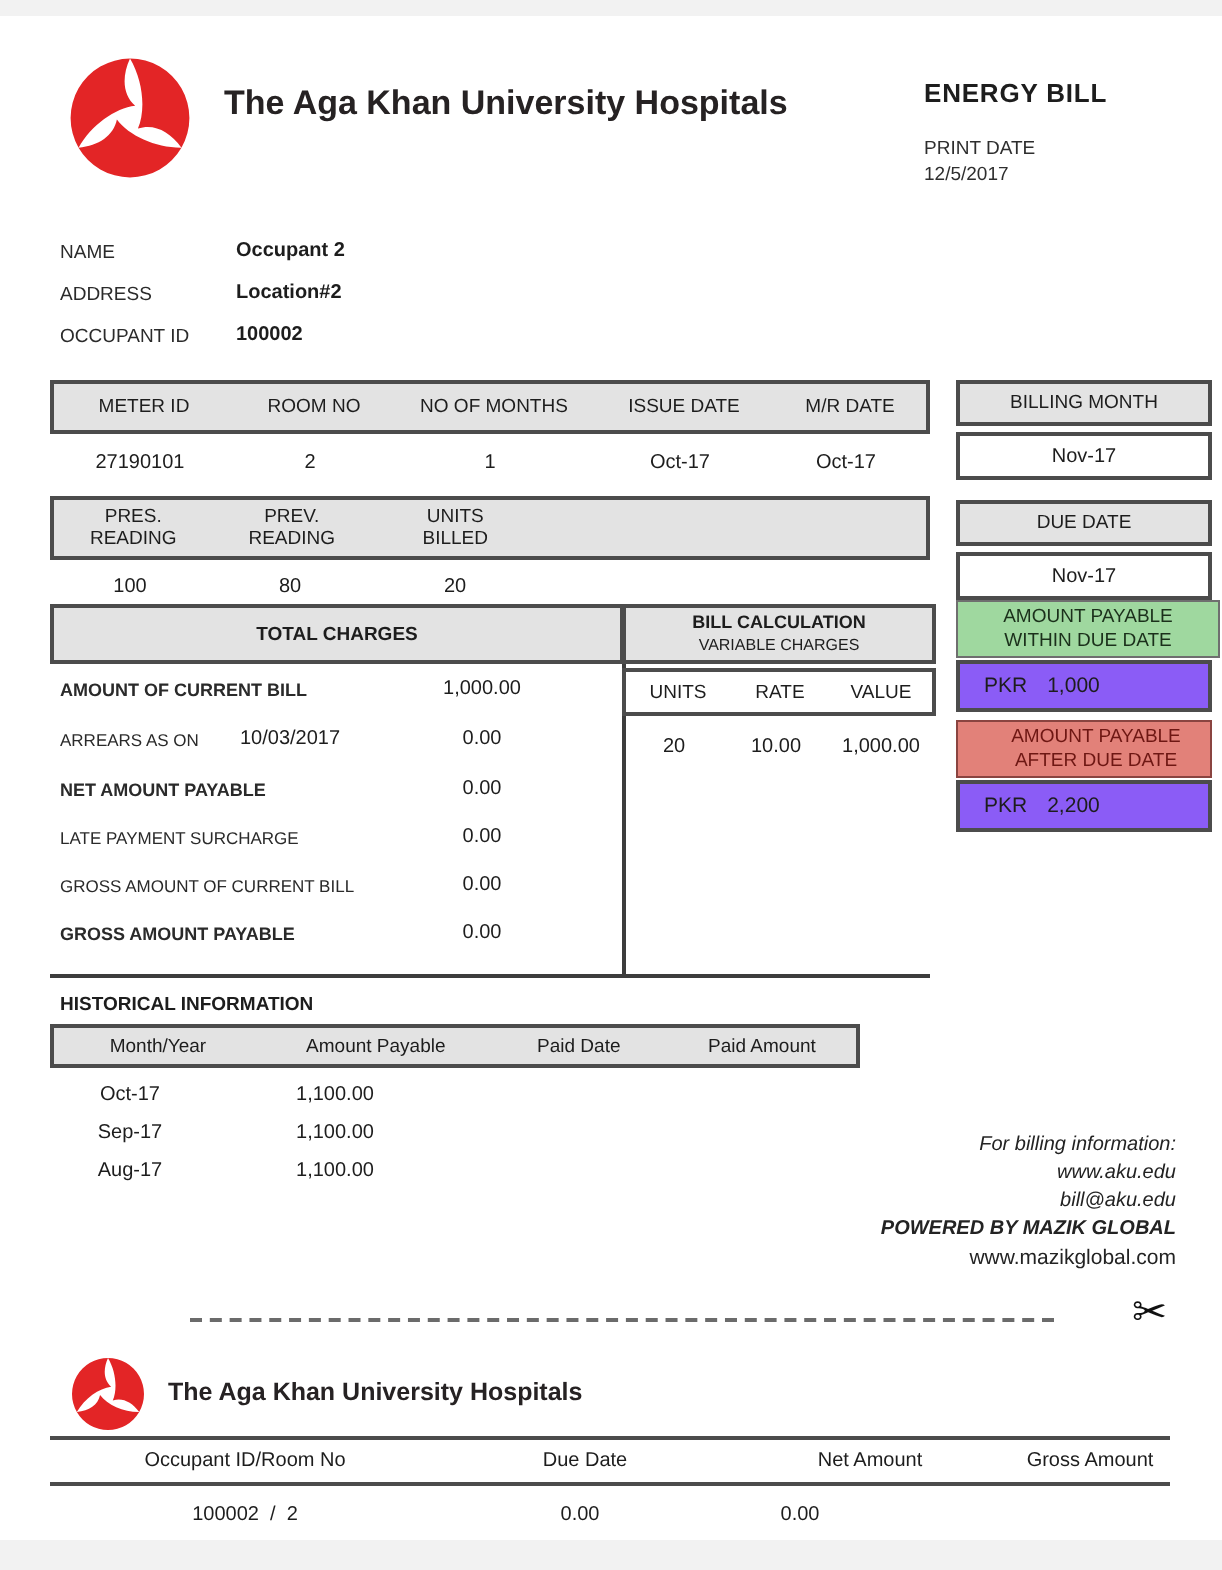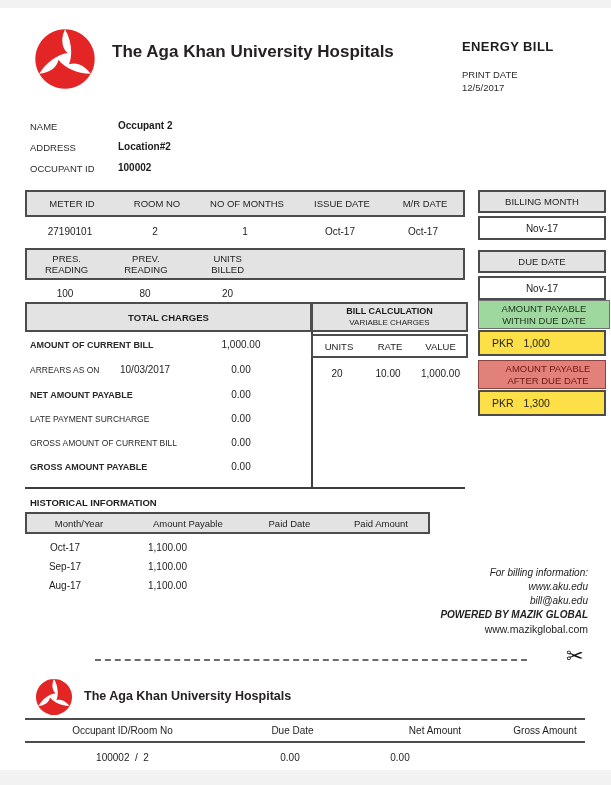--- a/index.html
+++ b/index.html
@@ -29,21 +29,21 @@
   .flexrow{display:flex;}
   .cell{display:flex; align-items:center; justify-content:center; text-align:center; box-sizing:border-box;}
   .hdr-font{font-size:9.5px; color:#1d1d1d;}
   .val-font{font-size:10px;}
   .green-box{background:#9fd89f; border:1px solid #6f6f6f; box-sizing:border-box;
     display:flex; align-items:center; justify-content:center; text-align:center;
     font-size:9.5px; color:#1b301b; line-height:1.25;}
   .red-box{background:#e28179; border:1px solid #8a4440; box-sizing:border-box;
     display:flex; align-items:center; justify-content:center; text-align:center;
     font-size:9.5px; color:#6e1713; line-height:1.25;}
-  .pkr-box{background:#fde047; border:2px solid #4c4c4c; box-sizing:border-box;
+  .pkr-box{background:#8b5cf6; border:2px solid #4c4c4c; box-sizing:border-box;
     display:flex; align-items:center; font-size:10.5px; padding-left:12px;}
   .pkr-amt{margin-left:10px;}
   .charge-row{position:absolute; left:30px; width:232px; height:14px; font-size:8.5px; color:#2a2a2a;}
   .charge-row .lbl{position:absolute; left:0; top:0;}
   .charge-row .dt{position:absolute; left:90px; top:-1px; font-size:10px; color:#1d1d1d;}
   .charge-row .val{position:absolute; left:165px; width:92px; text-align:center; font-size:10px; color:#1d1d1d; top:-1px;}
   .bold-lbl{font-weight:bold; font-size:9px;}
   .rule-v{background:#3d3d3d;}
   .rule-h{background:#3d3d3d;}
   .hist-title{font-size:9.5px; font-weight:bold;}
@@ -130,21 +130,21 @@
   <div class="abs pkr-box" style="left:478px;top:330px;width:128px;height:26px;">
     <span>PKR</span>
     <span class="pkr-amt">1,000</span>
   </div>
 
   <div class="abs red-box" style="left:478px;top:360px;width:128px;height:29px;padding-left:12px;">
     <span style="width:110px;">AMOUNT PAYABLE AFTER DUE DATE</span>
   </div>
   <div class="abs pkr-box" style="left:478px;top:390px;width:128px;height:26px;">
     <span>PKR</span>
-    <span class="pkr-amt">1,300</span>
+    <span class="pkr-amt">2,200</span>
   </div>
 
   <div class="abs gray-hdr hdr-font" style="left:25px;top:302px;width:287px;height:30px;font-weight:bold;">TOTAL CHARGES</div>
 
   <div class="charge-row" style="top:340px;">
     <span class="lbl bold-lbl">AMOUNT OF CURRENT BILL</span>
     <span class="val">1,000.00</span>
   </div>
   <div class="charge-row" style="top:365px;">
     <span class="lbl">ARREARS AS ON</span>

